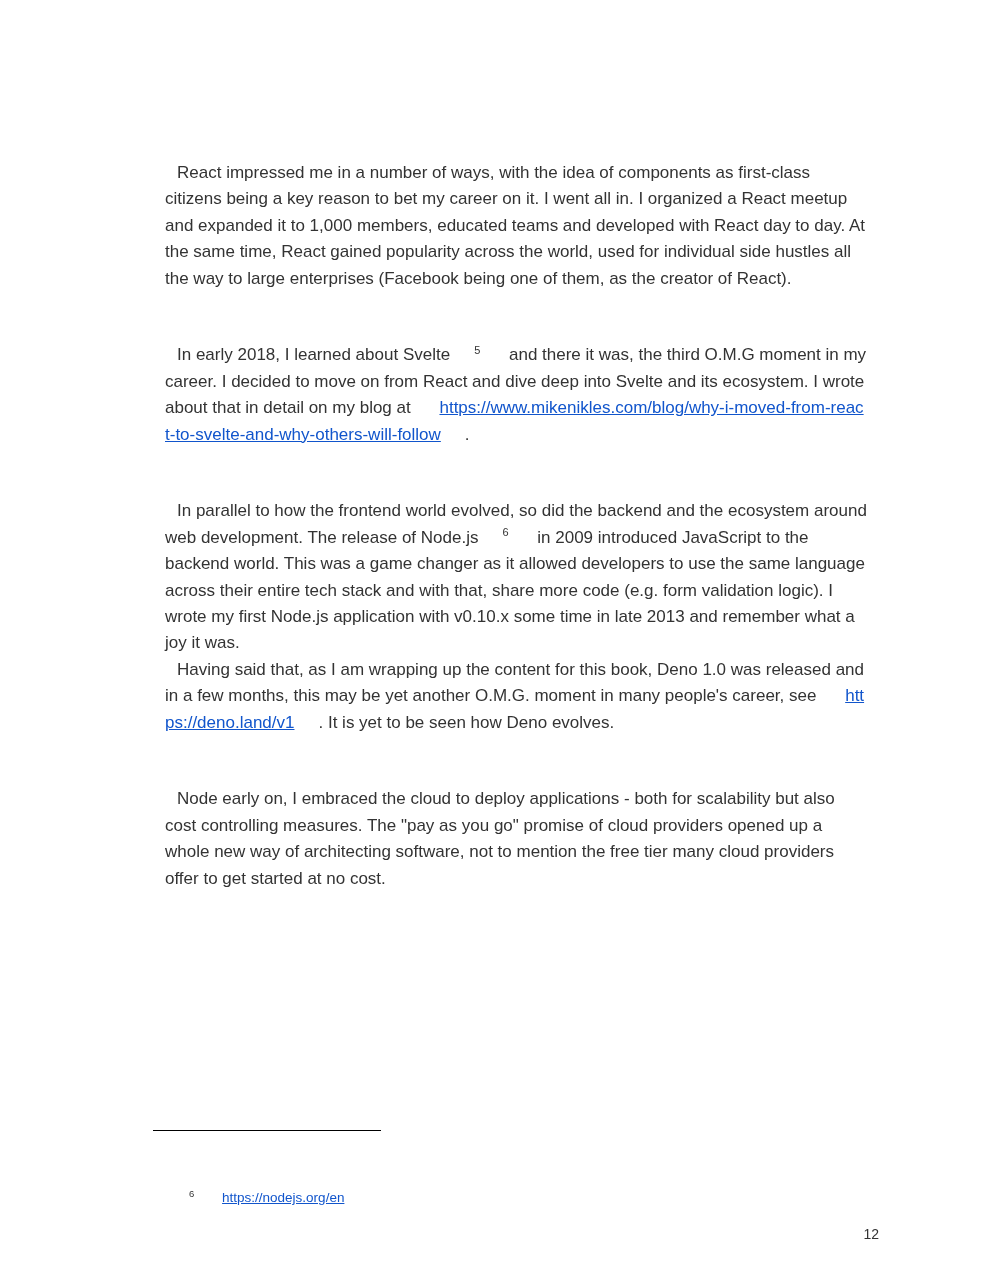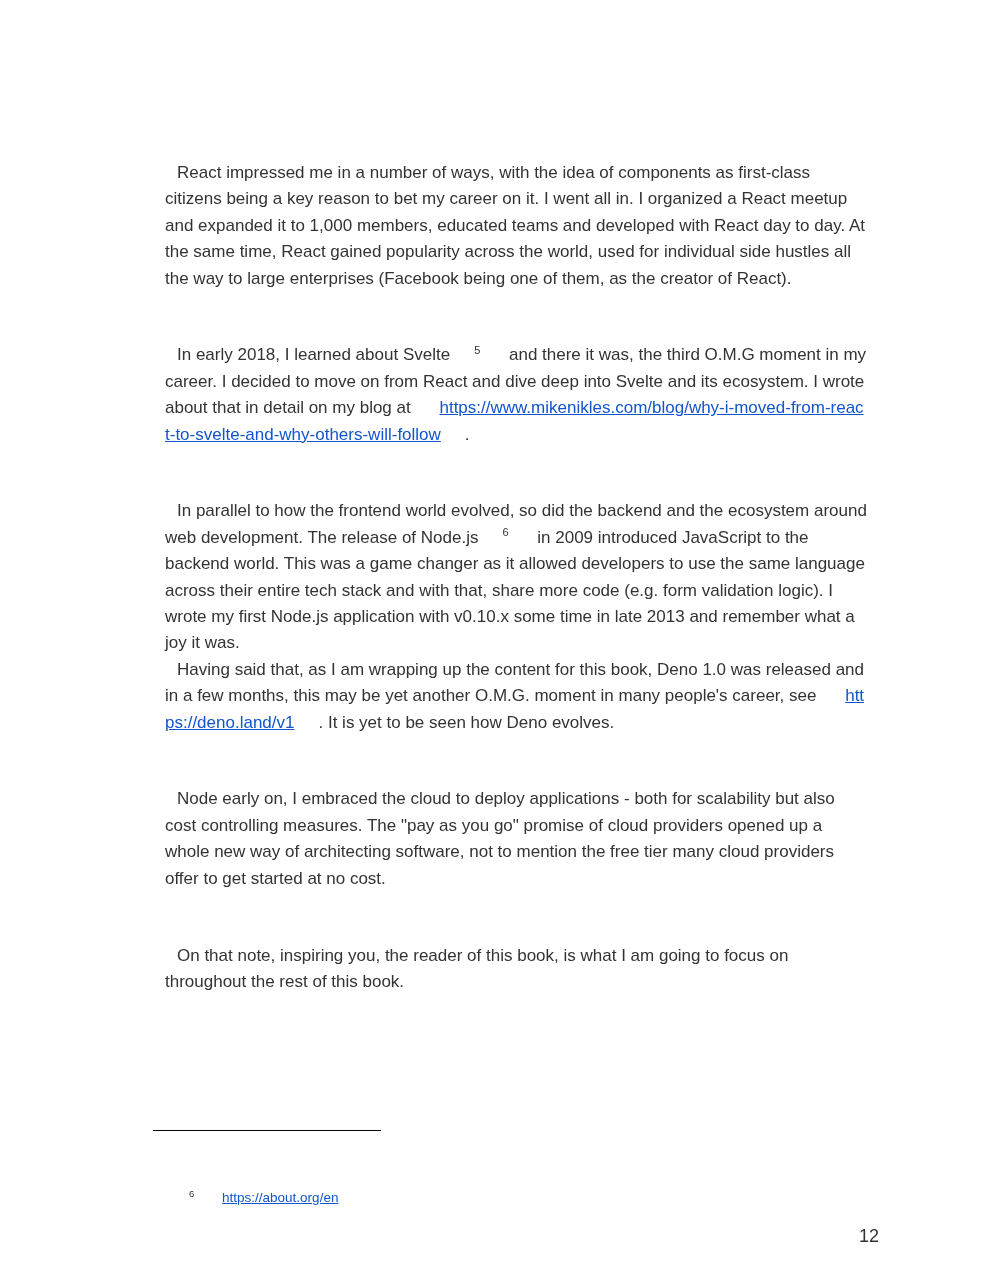--- a/index.html
+++ b/index.html
@@ -53,37 +53,36 @@
   .footnote sup {
     font-size: 9.5px;
     vertical-align: super;
     line-height: 0;
   }
   .footnote a { word-break: normal; }
   .page-number {
     position: absolute;
     right: 114px;
     top: 1190px;
-    font-size: 18px;
+    font-size: 14px;
     color: #333333;
   }
 </style>
 </head>
 <body>
 
 <div class="page">
   <div class="content">
       <p class="para"><span>React impressed me in a number of ways, with the idea of components as first-class citizens being a key reason to bet my career on it. I went all in. I organized a React meetup and expanded it to 1,000 members, educated teams and developed with React day to day. At the same time, React gained popularity across the world, used for individual side hustles all the way to large enterprises (Facebook being one of them, as the creator of React).</span></p>
       <p class="para"><span>In early 2018, I learned about Svelte</span><sup class="fn-ref">5</sup><span> and there it was, the third O.M.G moment in my career. I decided to move on from React and dive deep into Svelte and its ecosystem. I wrote about that in detail on my blog at </span><a class="doc-link" href="#">https://www.mikenikles.com/blog/why-i-moved-from-react-to-svelte-and-why-others-will-follow</a><span>.</span></p>
       <p class="para"><span>In parallel to how the frontend world evolved, so did the backend and the ecosystem around web development. The release of Node.js</span><sup class="fn-ref">6</sup><span> in 2009 introduced JavaScript to the backend world. This was a game changer as it allowed developers to use the same language across their entire tech stack and with that, share more code (e.g. form validation logic). I wrote my first Node.js application with v0.10.x some time in late 2013 and remember what a joy it was.</span><br><span>Having said that, as I am wrapping up the content for this book, Deno 1.0 was released and in a few months, this may be yet another O.M.G. moment in many people's career, see </span><a class="doc-link" href="#">https://deno.land/v1</a><span>. It is yet to be seen how Deno evolves.</span></p>
       <p class="para"><span>Node early on, I embraced the cloud to deploy applications - both for scalability but also cost controlling measures. The "pay as you go" promise of cloud providers opened up a whole new way of architecting software, not to mention the free tier many cloud providers offer to get started at no cost.</span></p>
-      <p class="para"><span>On that note, inspiring you, the reader of this book, is what I am going to focus on throughout the rest of this book.</span></p>
     </div>
 
   <div class="footnotes">
     <div class="fn-sep"></div>
     <div>
-        <div class="footnote"><sup>6</sup> <a class="doc-link" href="#">https://about.org/en</a></div>
+        <div class="footnote"><sup>6</sup> <a class="doc-link" href="#">https://nodejs.org/en</a></div>
       </div>
   </div>
 
   <div class="page-number">12</div>
 </div>
 
 </body></html>

